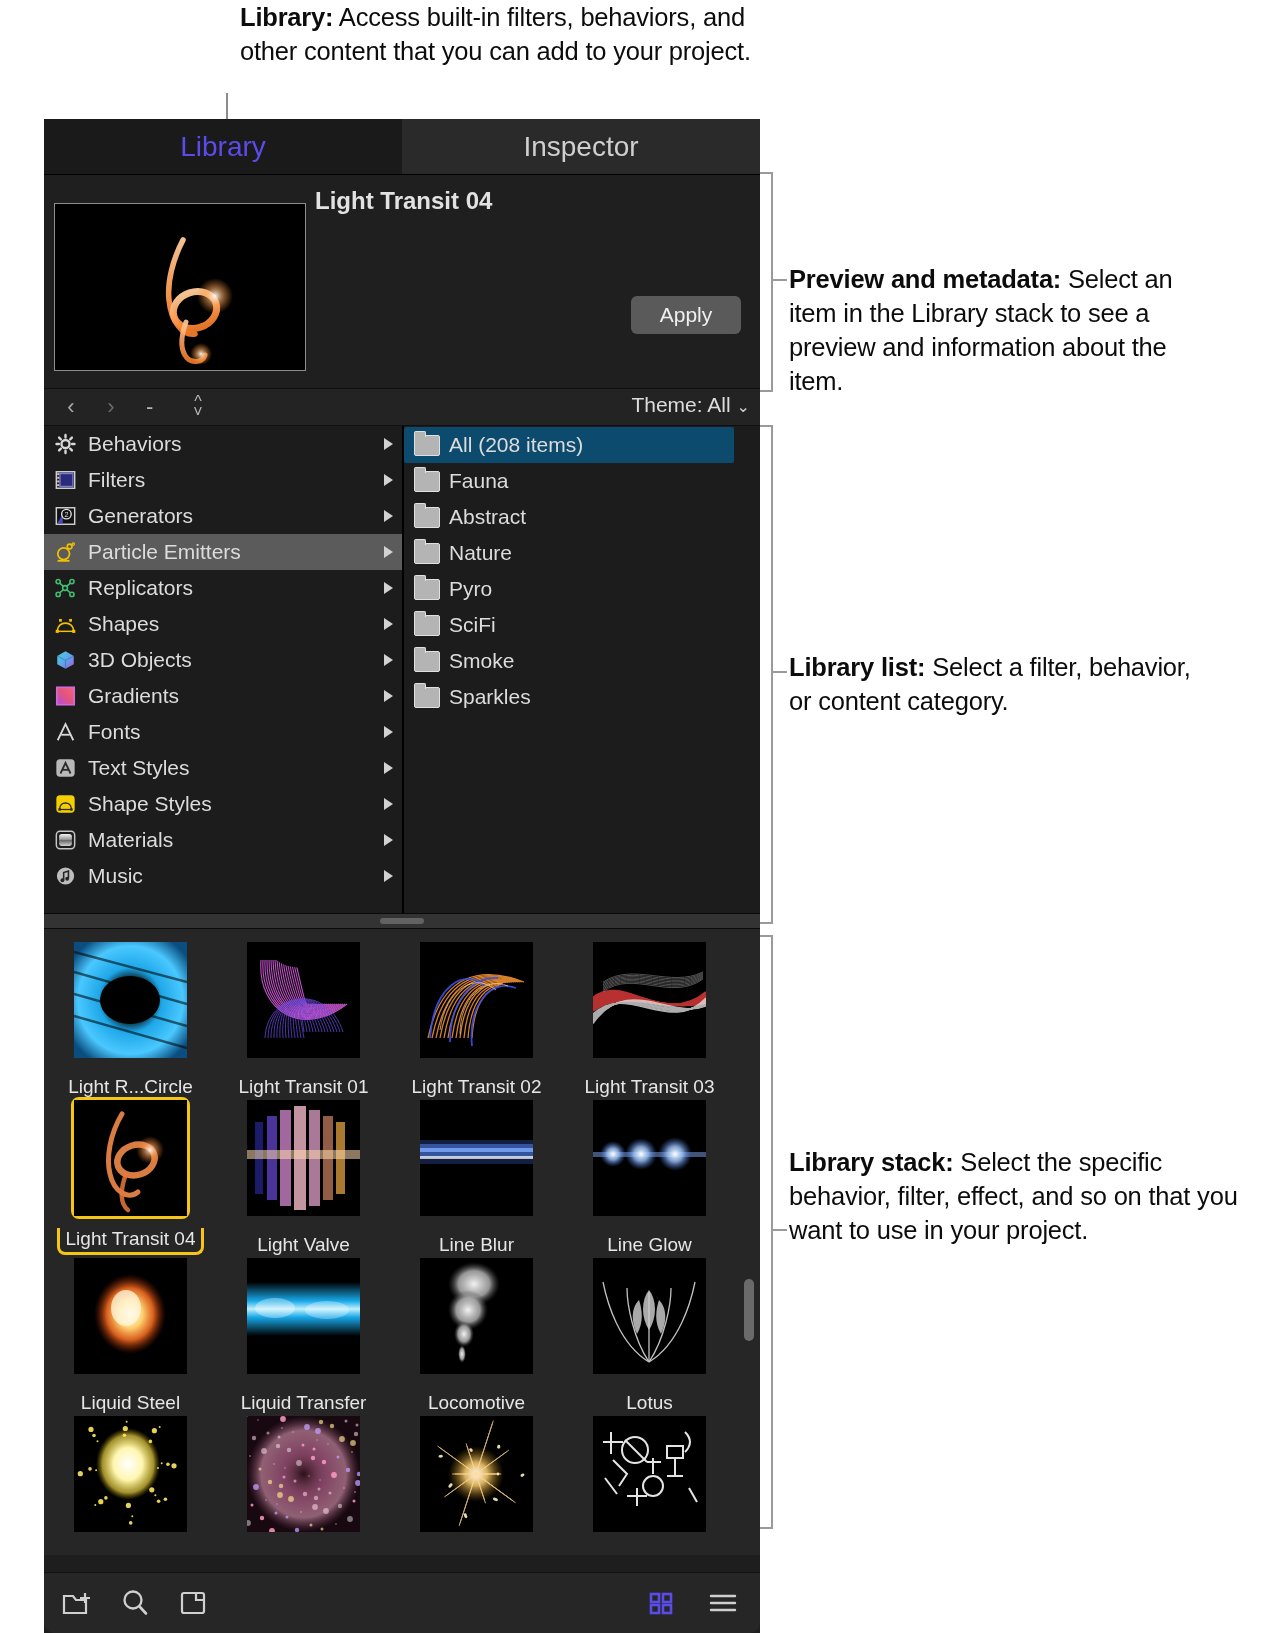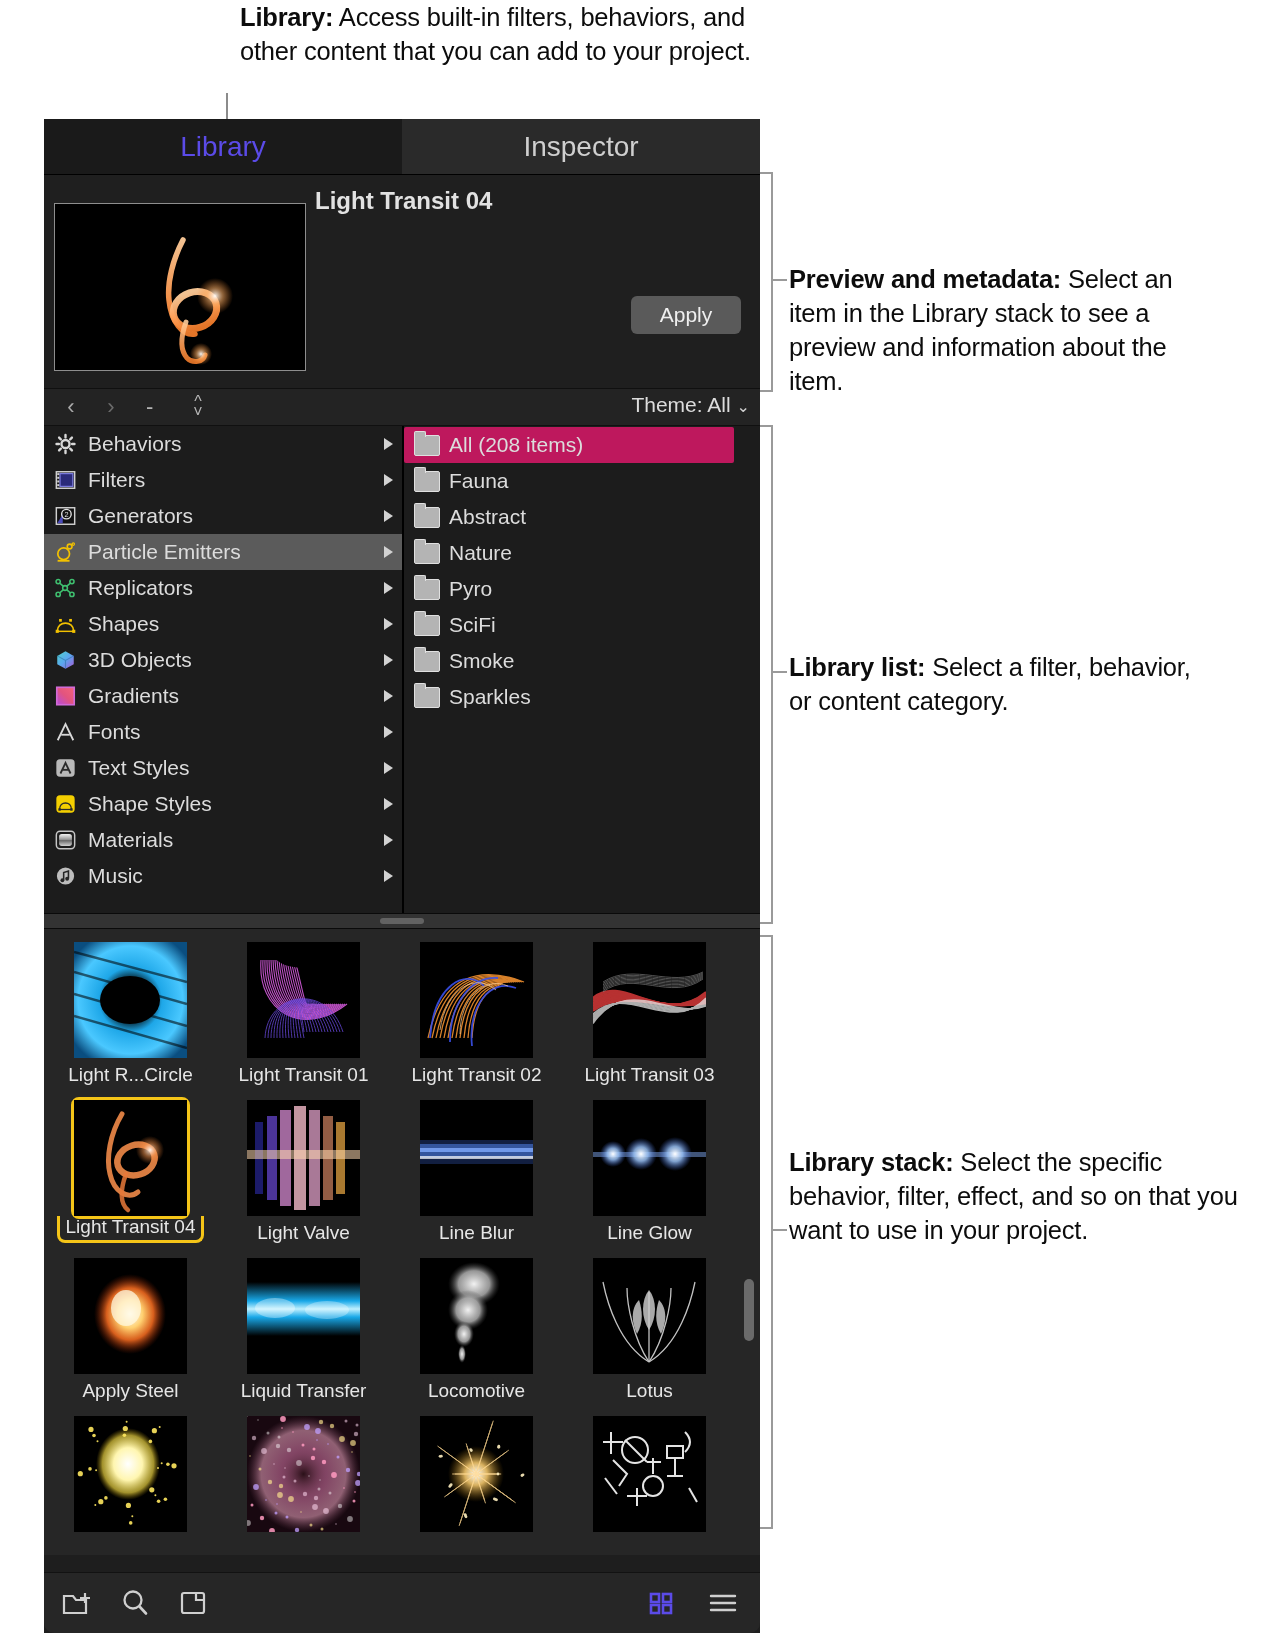--- a/index.html
+++ b/index.html
@@ -209,21 +209,21 @@
   }
   .frow {
     display: flex;
     align-items: center;
     height: 36px;
     padding-left: 10px;
     color: #dcdcdc;
     font-size: 21px;
     cursor: default;
   }
-  .frow.selected { background: #be185d; margin-right: 26px; border-radius: 2px;}
+  .frow.selected { background: #0c4a6e; margin-right: 26px; border-radius: 2px;}
   .folder {
     width: 24px; height: 19px;
     margin-right: 9px;
     flex: 0 0 auto;
     background: #b4b4b4;
     border: 1.5px solid #e0e0e0;
     border-radius: 2px;
     position: relative;
   }
   .folder::before {
@@ -269,20 +269,21 @@
     row-gap: 0px;
     padding-left: 0px;
   }
   .cell {
     width: 173px;
     height: 158px;
     display: flex;
     flex-direction: column;
     align-items: center;
     cursor: default;
+    gap: 12px;
   }
   .cell .thumb-wrap {
     width: 113px;
     height: 116px;
     border: 3px solid transparent;
     border-radius: 8px;
     box-sizing: content-box;
     display: flex;
     align-items: center;
     justify-content: center;
@@ -858,21 +859,21 @@
                       <stop offset="0%" stop-color="#ffffff"></stop>
                       <stop offset="35%" stop-color="#ffd070"></stop>
                       <stop offset="65%" stop-color="#f06a20" stop-opacity="0.9"></stop>
                       <stop offset="100%" stop-color="#8a1e00" stop-opacity="0"></stop>
                     </radialGradient>
                   </defs>
                   <ellipse cx="56" cy="56" rx="36" ry="40" fill="url(#ob)"></ellipse>
                   <ellipse cx="52" cy="50" rx="15" ry="18" fill="#fff8e0" opacity="0.75"></ellipse>
                 </svg></div>
             </div>
-            <div class="cap">Apply Steel</div>
+            <div class="cap">Liquid Steel</div>
           </div>
           <div class="cell">
             <div class="thumb-wrap">
               <div class="thumb"><svg width="113" height="116" viewBox="0 0 113 116" preserveAspectRatio="none">
                   <rect width="113" height="116" fill="#000"></rect>
                   <defs>
                     <linearGradient id="cb" x1="0" y1="0" x2="0" y2="1">
                       <stop offset="0%" stop-color="#000"></stop>
                       <stop offset="35%" stop-color="#18a8e8"></stop>
                       <stop offset="50%" stop-color="#bff0ff"></stop>

